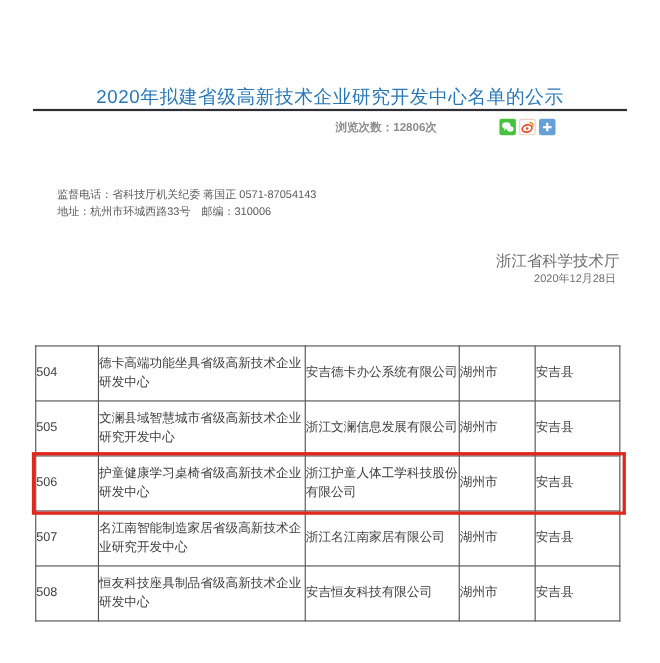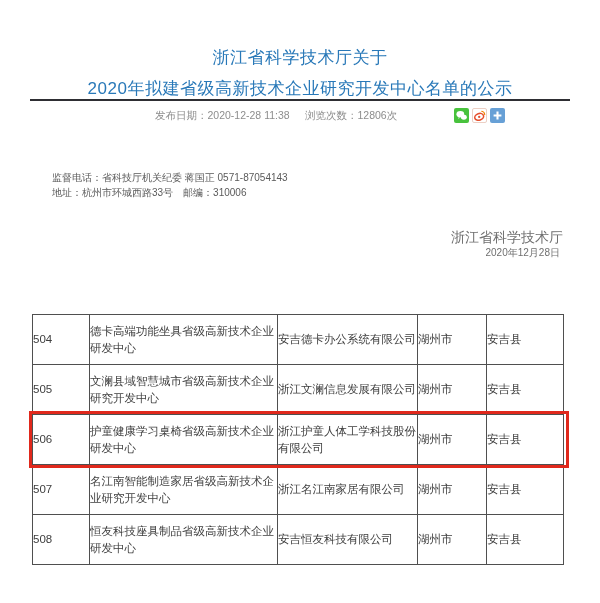--- a/index.html
+++ b/index.html
@@ -11,21 +11,21 @@
            color:#2878b8; font-size:17px; letter-spacing:0.5px; white-space:nowrap; }
   .title.l1 { top:46px; }
   .title.l2 { top:77px; }
 
   .divider { position:absolute; top:99px; left:30px; width:540px; height:0;
              border-top:2px solid #2e2e33; }
 
   
   .meta { position:absolute; font-size:10.5px; color:#8d8d8d; white-space:nowrap; }
   .meta.pub   { top:109px; left:155px; }
-  .meta.views { top:109px; left:305px; }
+  .meta.views { top:109px; left:305px;font-weight:bold; }
 
   .share { position:absolute; top:108px; left:454px; display:flex; gap:3px; }
   .share .ic { width:15px; height:15px; border-radius:2px; display:flex;
                align-items:center; justify-content:center; cursor:pointer; }
   .ic.wechat { background:#48c23d; }
   .ic.weibo  { background:#fff; border:1px solid #eccfc4; box-sizing:border-box; }
   .ic.more   { background:#67a0d6; }
 
   
   .body-text { position:absolute; top:120px; left:30px; width:540px;
@@ -54,26 +54,24 @@
 
   
   .redbox { position:absolute; left:29px; top:411px; width:540px; height:57px;
             border:3px solid #e0281c; box-sizing:border-box; pointer-events:none; }
 </style>
 </head>
 <body>
 
 <div class="page">
 
-  <div class="title l1">浙江省科学技术厅关于</div>
   <div class="title l2">2020年拟建省级高新技术企业研究开发中心名单的公示</div>
 
   <div class="divider"></div>
 
-  <div class="meta pub"><span>发布日期：</span><span>2020-12-28 11:38</span></div>
   <div class="meta views"><span>浏览次数：</span><span>12806次</span></div>
 
   <div class="share">
     <span class="ic wechat">
       <svg width="13" height="13" viewBox="0 0 20 20" aria-hidden="true">
         <ellipse cx="8.2" cy="8" rx="6" ry="4.8" fill="#ffffff"></ellipse>
         <ellipse cx="13.6" cy="12.6" rx="4.6" ry="3.8" fill="#ffffff"></ellipse>
         <path d="M6 12.5 L4.5 15 L8 13.5 Z" fill="#ffffff"></path>
       </svg>
     </span>

